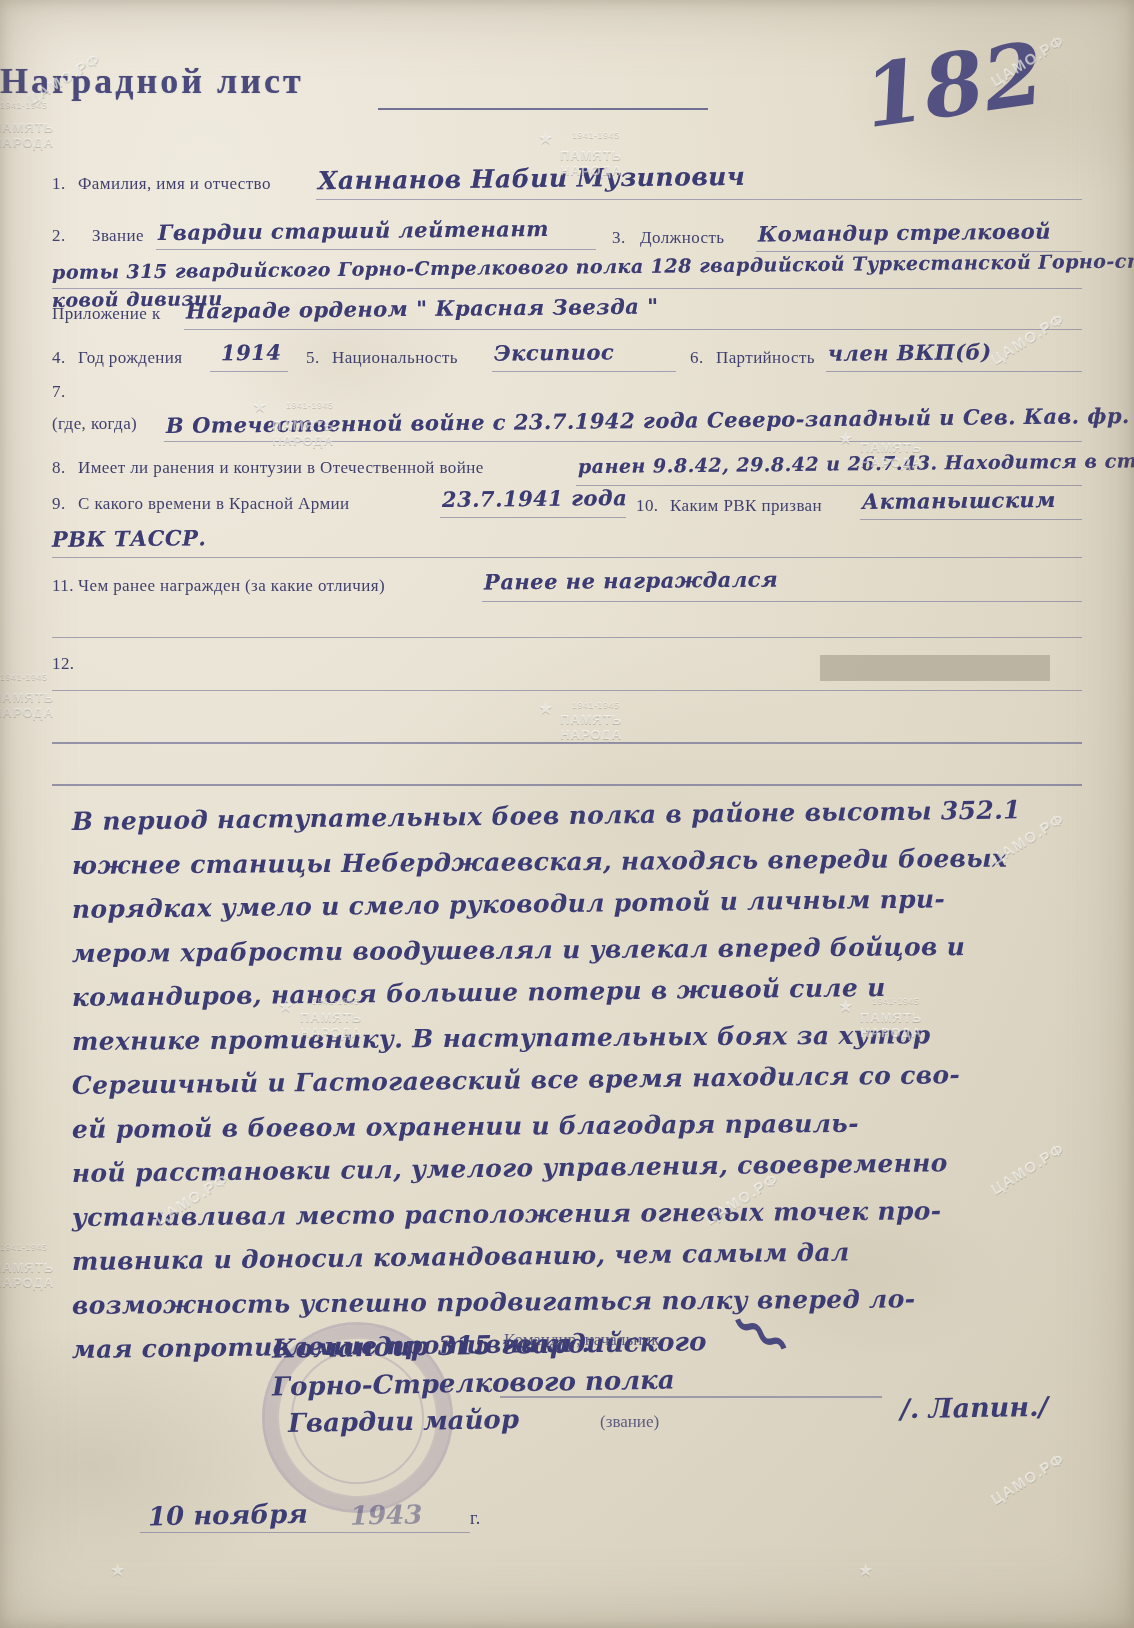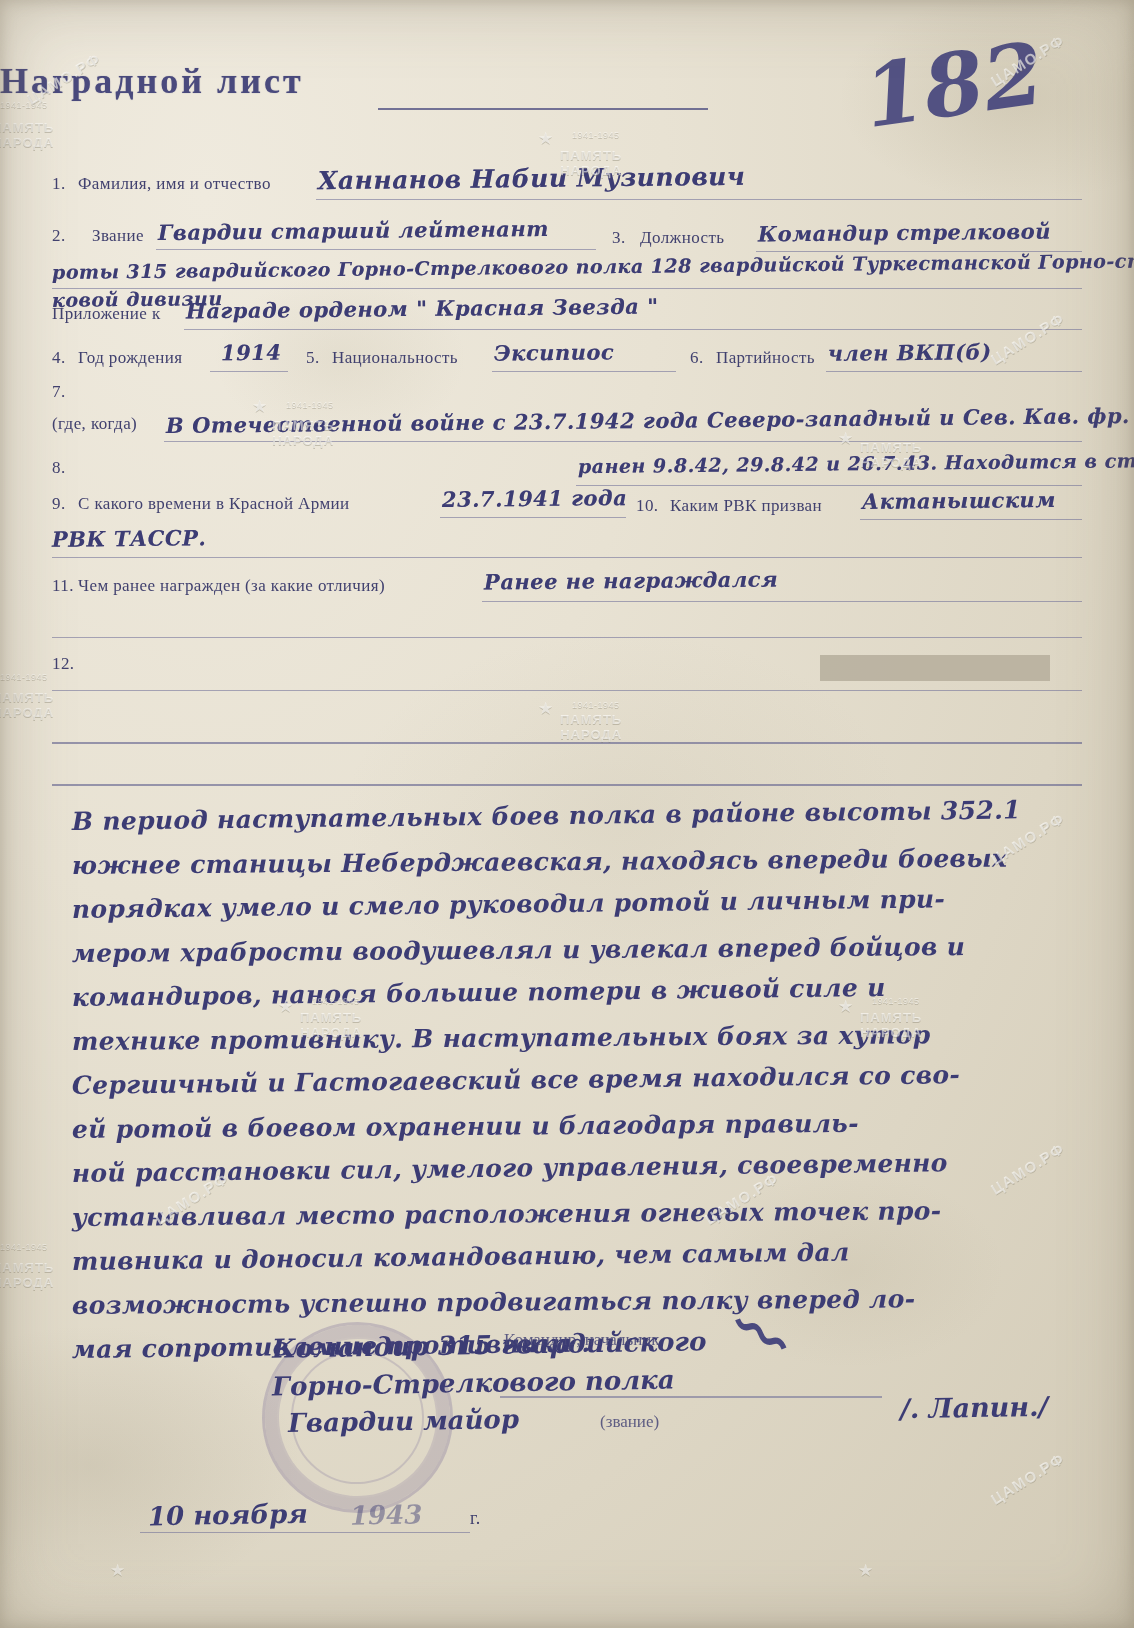--- a/index.html
+++ b/index.html
@@ -302,20 +302,21 @@
     <div class="row hand mid" style="left:828px; top:340px;">член ВКП(б)</div>
     <div class="ruleline" style="left:826px; top:371px; width:256px;"></div>
 
     <div class="row printed lbl" style="left:52px; top:382px;">7.</div>
 
     <div class="row printed lbl" style="left:52px; top:414px;">(где, когда)</div>
     <div class="row hand mid" style="left:166px; top:408px;">В Отечественной войне с 23.7.1942 года Северо-западный и Сев. Кав. фр.</div>
     <div class="ruleline" style="left:164px; top:441px; width:918px;"></div>
 
     <div class="row printed lbl" style="left:52px; top:458px;">8.</div>
+    <div class="row printed lbl" style="left:78px; top:458px;">Имеет ли ранения и контузии в Отечественной войне</div>
     <div class="row hand sm" style="left:578px; top:452px;">ранен 9.8.42, 29.8.42 и 26.7.43. Находится в строю</div>
     <div class="ruleline" style="left:576px; top:485px; width:506px;"></div>
 
     <div class="row printed lbl" style="left:52px; top:494px;">9.</div>
     <div class="row printed lbl" style="left:78px; top:494px;">С какого времени в Красной Армии</div>
     <div class="row hand mid" style="left:442px; top:486px;">23.7.1941 года</div>
     <div class="ruleline" style="left:440px; top:517px; width:186px;"></div>
 
     <div class="row printed lbl" style="left:636px; top:496px;">10.</div>
     <div class="row printed lbl" style="left:670px; top:496px;">Каким РВК призван</div>

